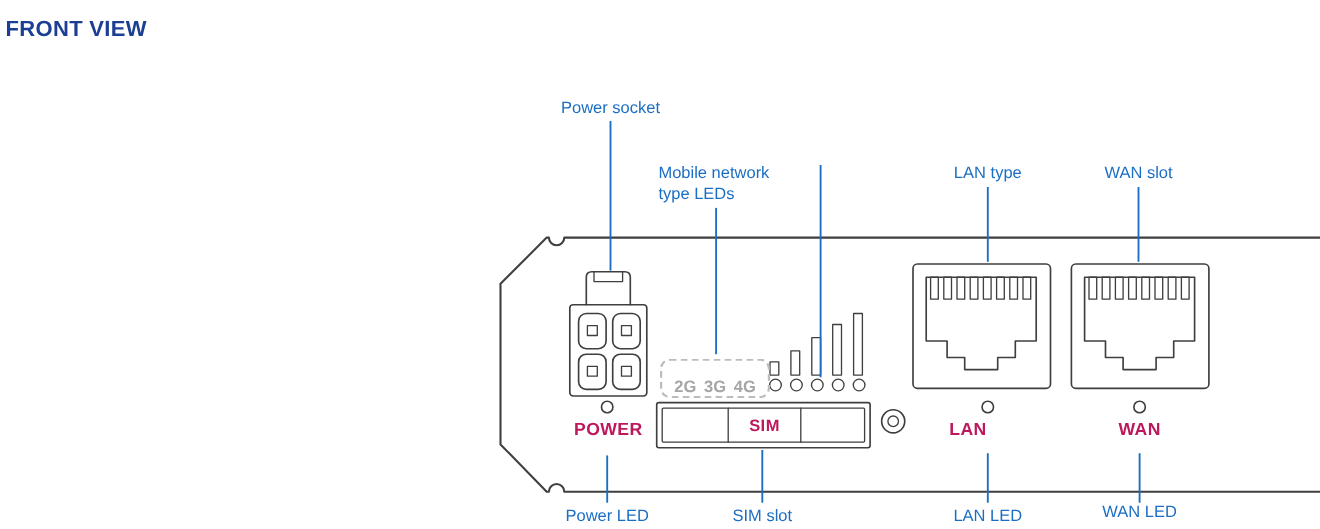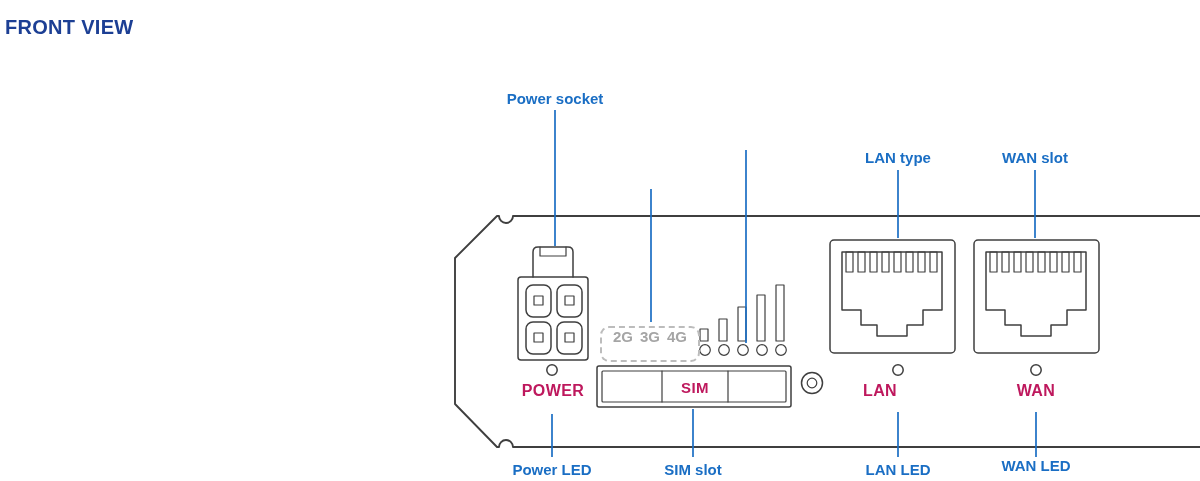--- a/index.html
+++ b/index.html
@@ -42,21 +42,21 @@
   .lead {
     stroke: var(--color-label, #1a6ec4);
     stroke-width: 1.7;
   }
   .callout {
     position: absolute;
     transform: translateX(-50%);
     color: var(--color-label, #1a6ec4);
     font-size: 15px;
     line-height: 19px;
-    font-weight: 700;
+    font-weight: 400;
     white-space: pre-line;
   }
   .panel-label {
     position: absolute;
     transform: translate(-50%, -50%);
     color: #be185d;
     font-size: 16px;
     font-weight: 700;
     letter-spacing: 0.4px;
     white-space: nowrap;
@@ -65,21 +65,21 @@
   .nettype-box {
     position: absolute;
     left: 600px;
     top: 326px;
     width: 100px;
     height: 36px;
     box-sizing: border-box;
     border: 2px dashed var(--color-muted-border, #bcbcbc);
     border-radius: 9px;
     display: flex;
-    align-items: flex-start;
+    align-items: flex-end;
     justify-content: center;
     gap: 7px;
     color: var(--color-muted, #a5a5a5);
     font-size: 15px;
     font-weight: 700;
   }
 </style>
 </head>
 <body>
 
@@ -172,20 +172,22 @@
     <line class="lead" x1="746" y1="150" x2="746" y2="343"></line>
     <line class="lead" x1="898" y1="170" x2="898" y2="238"></line>
     <line class="lead" x1="1035" y1="170" x2="1035" y2="238"></line>
     <line class="lead" x1="552" y1="414" x2="552" y2="457"></line>
     <line class="lead" x1="693" y1="409" x2="693" y2="457"></line>
     <line class="lead" x1="898" y1="412" x2="898" y2="457"></line>
     <line class="lead" x1="1036" y1="412" x2="1036" y2="457"></line>
   </svg>
 
   <div class="callout" style="left:555px; top:89px">Power socket</div>
+  <div class="callout" style="left:649px; top:148px">Mobile network
+type LEDs</div>
   <div class="callout" style="left:898px; top:148px">LAN type</div>
   <div class="callout" style="left:1035px; top:148px">WAN slot</div>
   <div class="callout" style="left:552px; top:460px">Power LED</div>
   <div class="callout" style="left:693px; top:460px">SIM slot</div>
   <div class="callout" style="left:898px; top:460px">LAN LED</div>
   <div class="callout" style="left:1036px; top:456px">WAN LED</div>
 
   <div class="panel-label" style="left:553px; top:391px">POWER</div>
   <div class="panel-label sim" style="left:695px; top:387px">SIM</div>
   <div class="panel-label" style="left:880px; top:391px">LAN</div>

